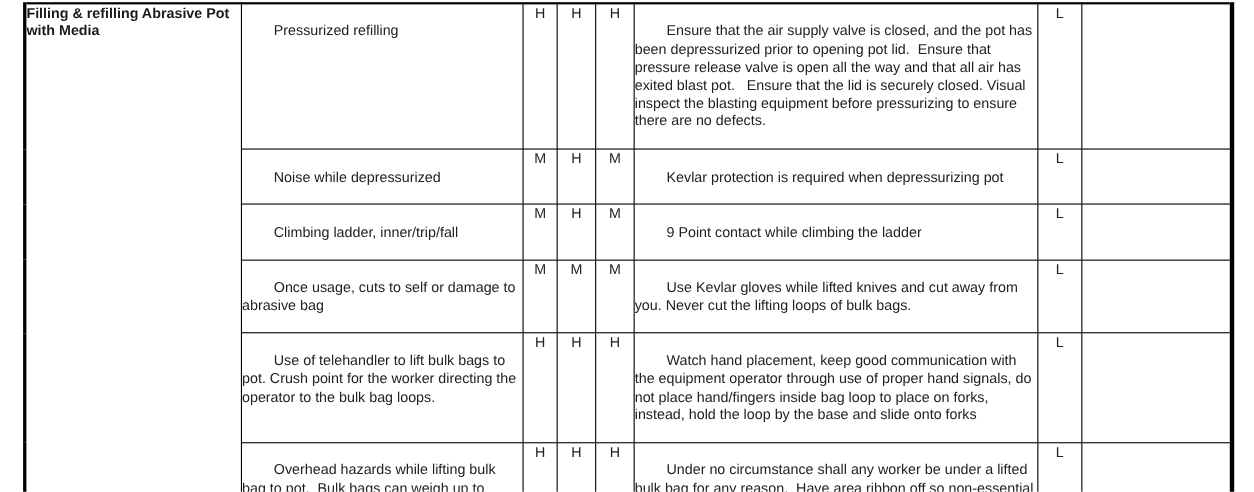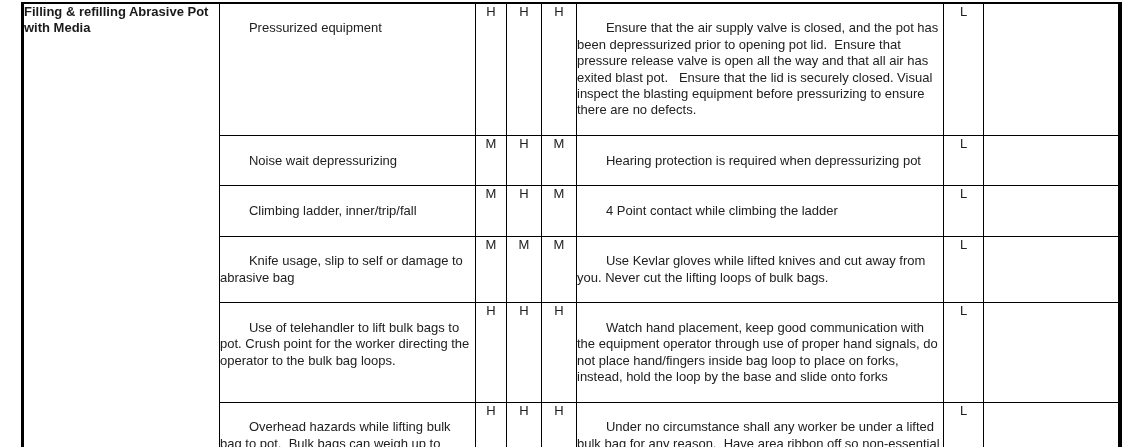--- a/index.html
+++ b/index.html
@@ -90,21 +90,21 @@
       <col style="width:40px">
       <col style="width:136px">
     </colgroup>
 
     <tbody>
         <tr class="r1">
       <td class="task-cell" rowspan="6">
         <span>Filling &amp; refilling Abrasive Pot with Media</span>
       </td>
       <td class="hazard-cell">
-        <span>Pressurized equipment</span>
+        <span>Pressurized refilling</span>
       </td>
       <td class="rating-cell">
         <span>H</span>
       </td>
       <td class="rating-cell">
         <span>H</span>
       </td>
       <td class="rating-cell">
         <span>H</span>
       </td>
@@ -112,33 +112,33 @@
         <span>Ensure that the air supply valve is closed, and the pot has been depressurized prior to opening pot lid.  Ensure that pressure release valve is open all the way and that all air has exited blast pot.   Ensure that the lid is securely closed. Visual inspect the blasting equipment before pressurizing to ensure there are no defects.</span>
       </td>
       <td class="residual-cell">
         <span>L</span>
       </td>
       <td class="blank-cell"></td>
     </tr>
 
     <tr class="r2">
       <td class="hazard-cell">
-        <span>Noise wait depressurizing</span>
-      </td>
-      <td class="rating-cell">
-        <span>M</span>
-      </td>
-      <td class="rating-cell">
-        <span>H</span>
-      </td>
-      <td class="rating-cell">
-        <span>M</span>
-      </td>
-      <td class="control-cell">
-        <span>Hearing protection is required when depressurizing pot</span>
+        <span>Noise while depressurized</span>
+      </td>
+      <td class="rating-cell">
+        <span>M</span>
+      </td>
+      <td class="rating-cell">
+        <span>H</span>
+      </td>
+      <td class="rating-cell">
+        <span>M</span>
+      </td>
+      <td class="control-cell">
+        <span>Kevlar protection is required when depressurizing pot</span>
       </td>
       <td class="residual-cell">
         <span>L</span>
       </td>
       <td class="blank-cell"></td>
     </tr>
 
     <tr class="r3">
       <td class="hazard-cell">
         <span>Climbing ladder, inner/trip/fall</span>
@@ -146,31 +146,31 @@
       <td class="rating-cell">
         <span>M</span>
       </td>
       <td class="rating-cell">
         <span>H</span>
       </td>
       <td class="rating-cell">
         <span>M</span>
       </td>
       <td class="control-cell">
-        <span>4 Point contact while climbing the ladder</span>
+        <span>9 Point contact while climbing the ladder</span>
       </td>
       <td class="residual-cell">
         <span>L</span>
       </td>
       <td class="blank-cell"></td>
     </tr>
 
     <tr class="r4">
       <td class="hazard-cell">
-        <span>Knife usage, slip to self or damage to abrasive bag</span>
+        <span>Once usage, cuts to self or damage to abrasive bag</span>
       </td>
       <td class="rating-cell">
         <span>M</span>
       </td>
       <td class="rating-cell">
         <span>M</span>
       </td>
       <td class="rating-cell">
         <span>M</span>
       </td>

